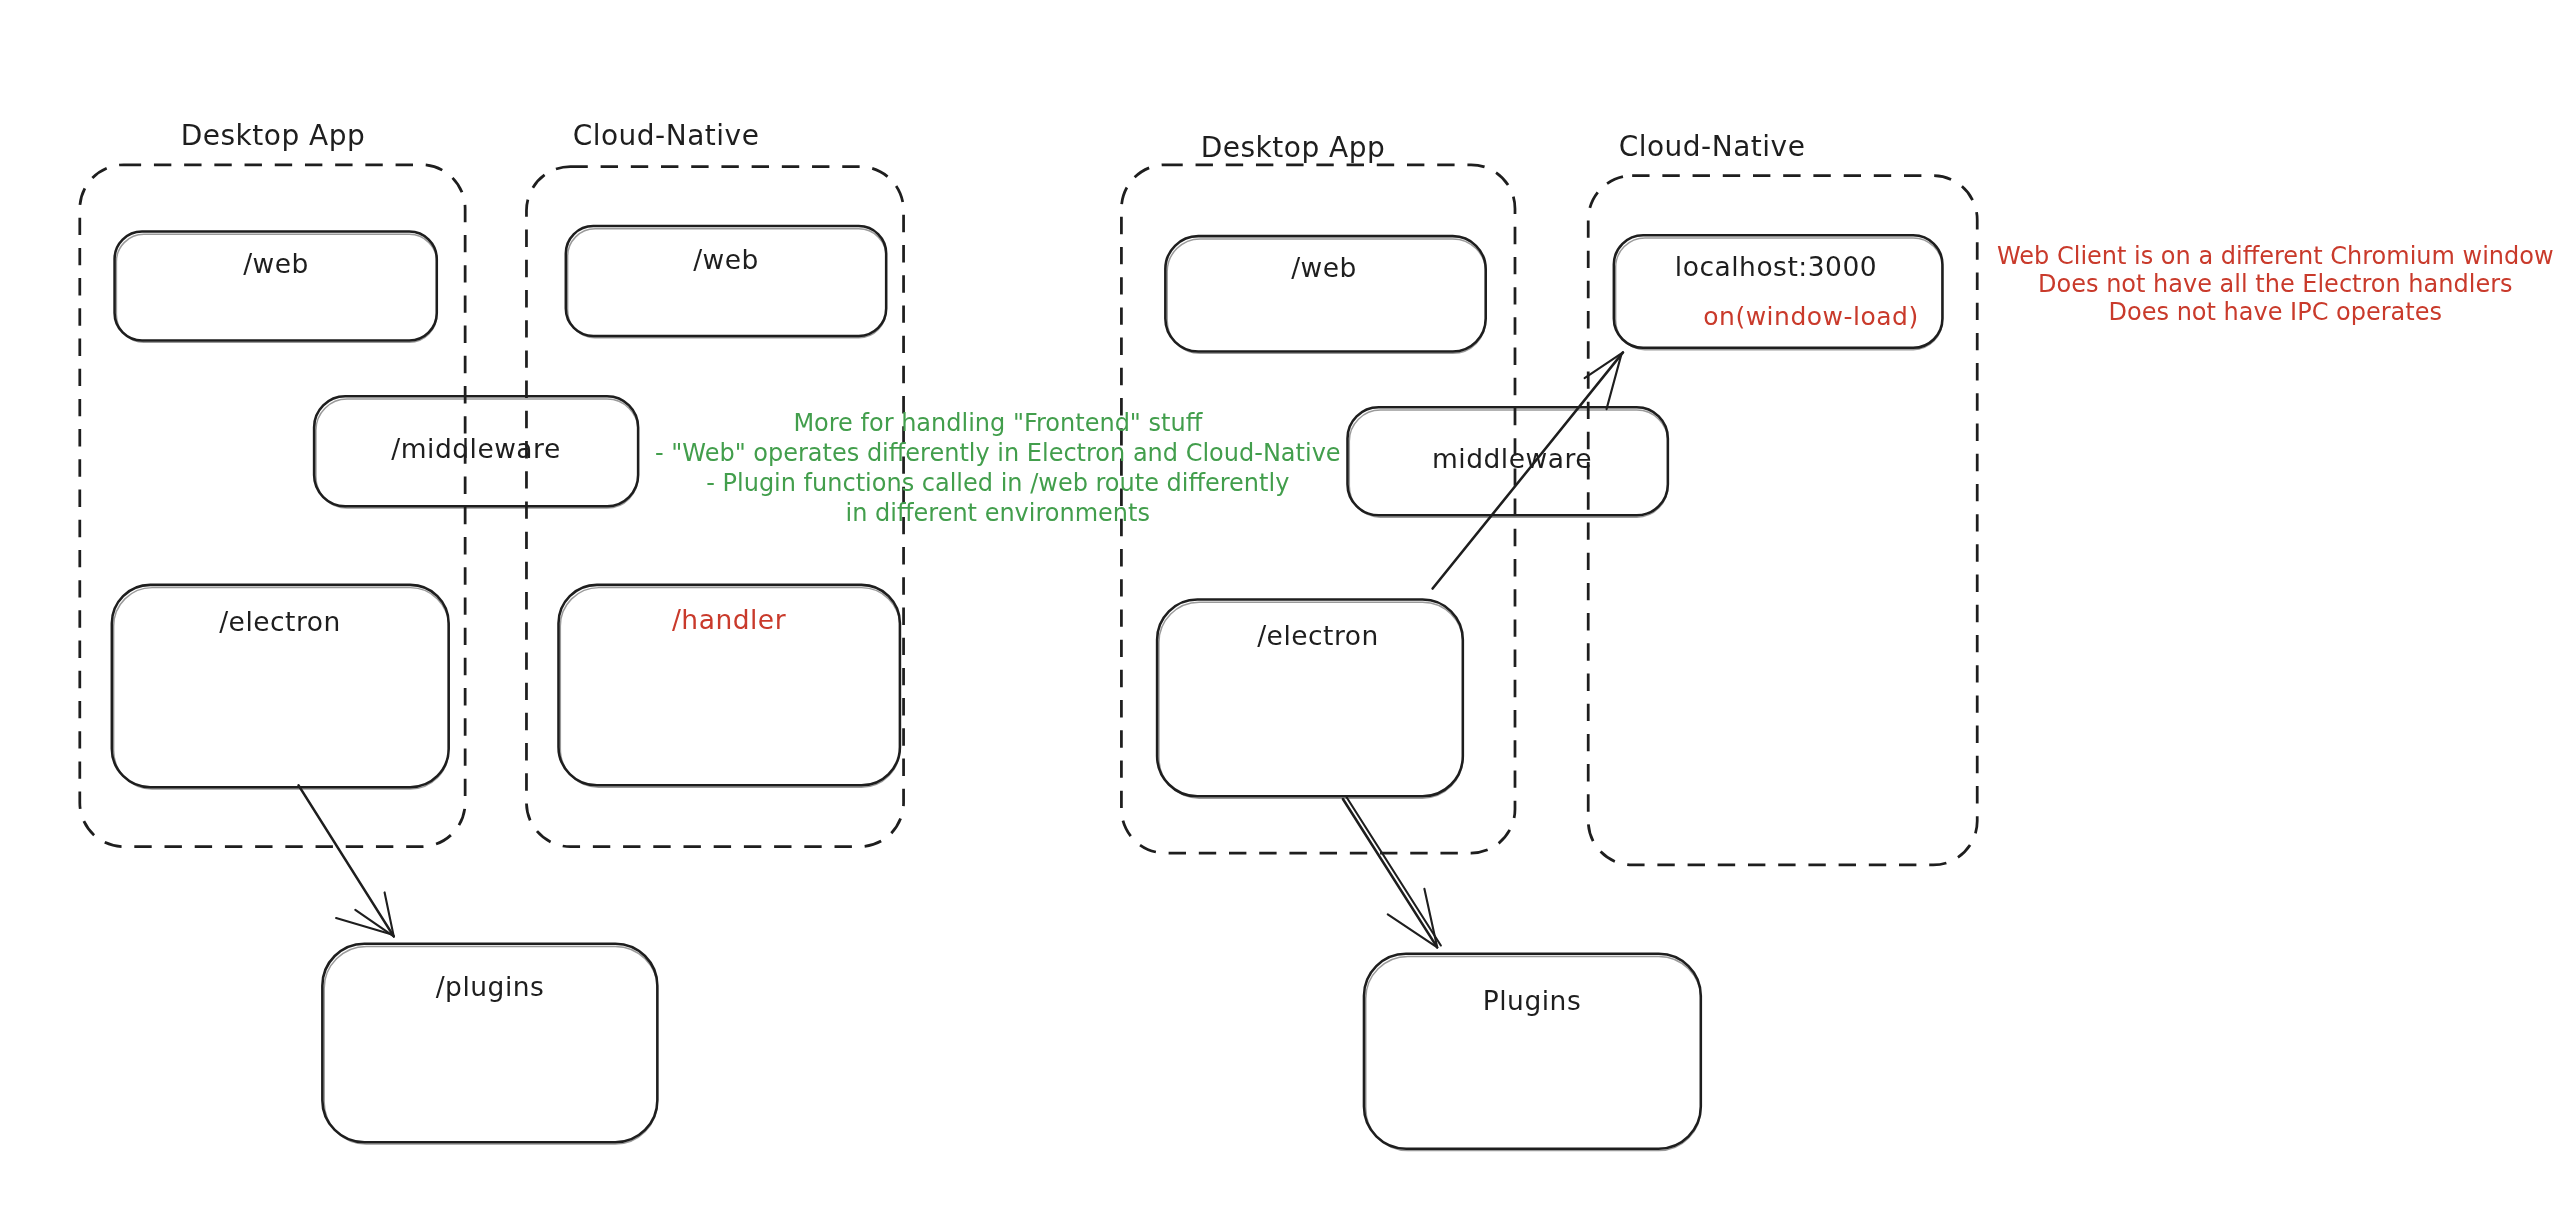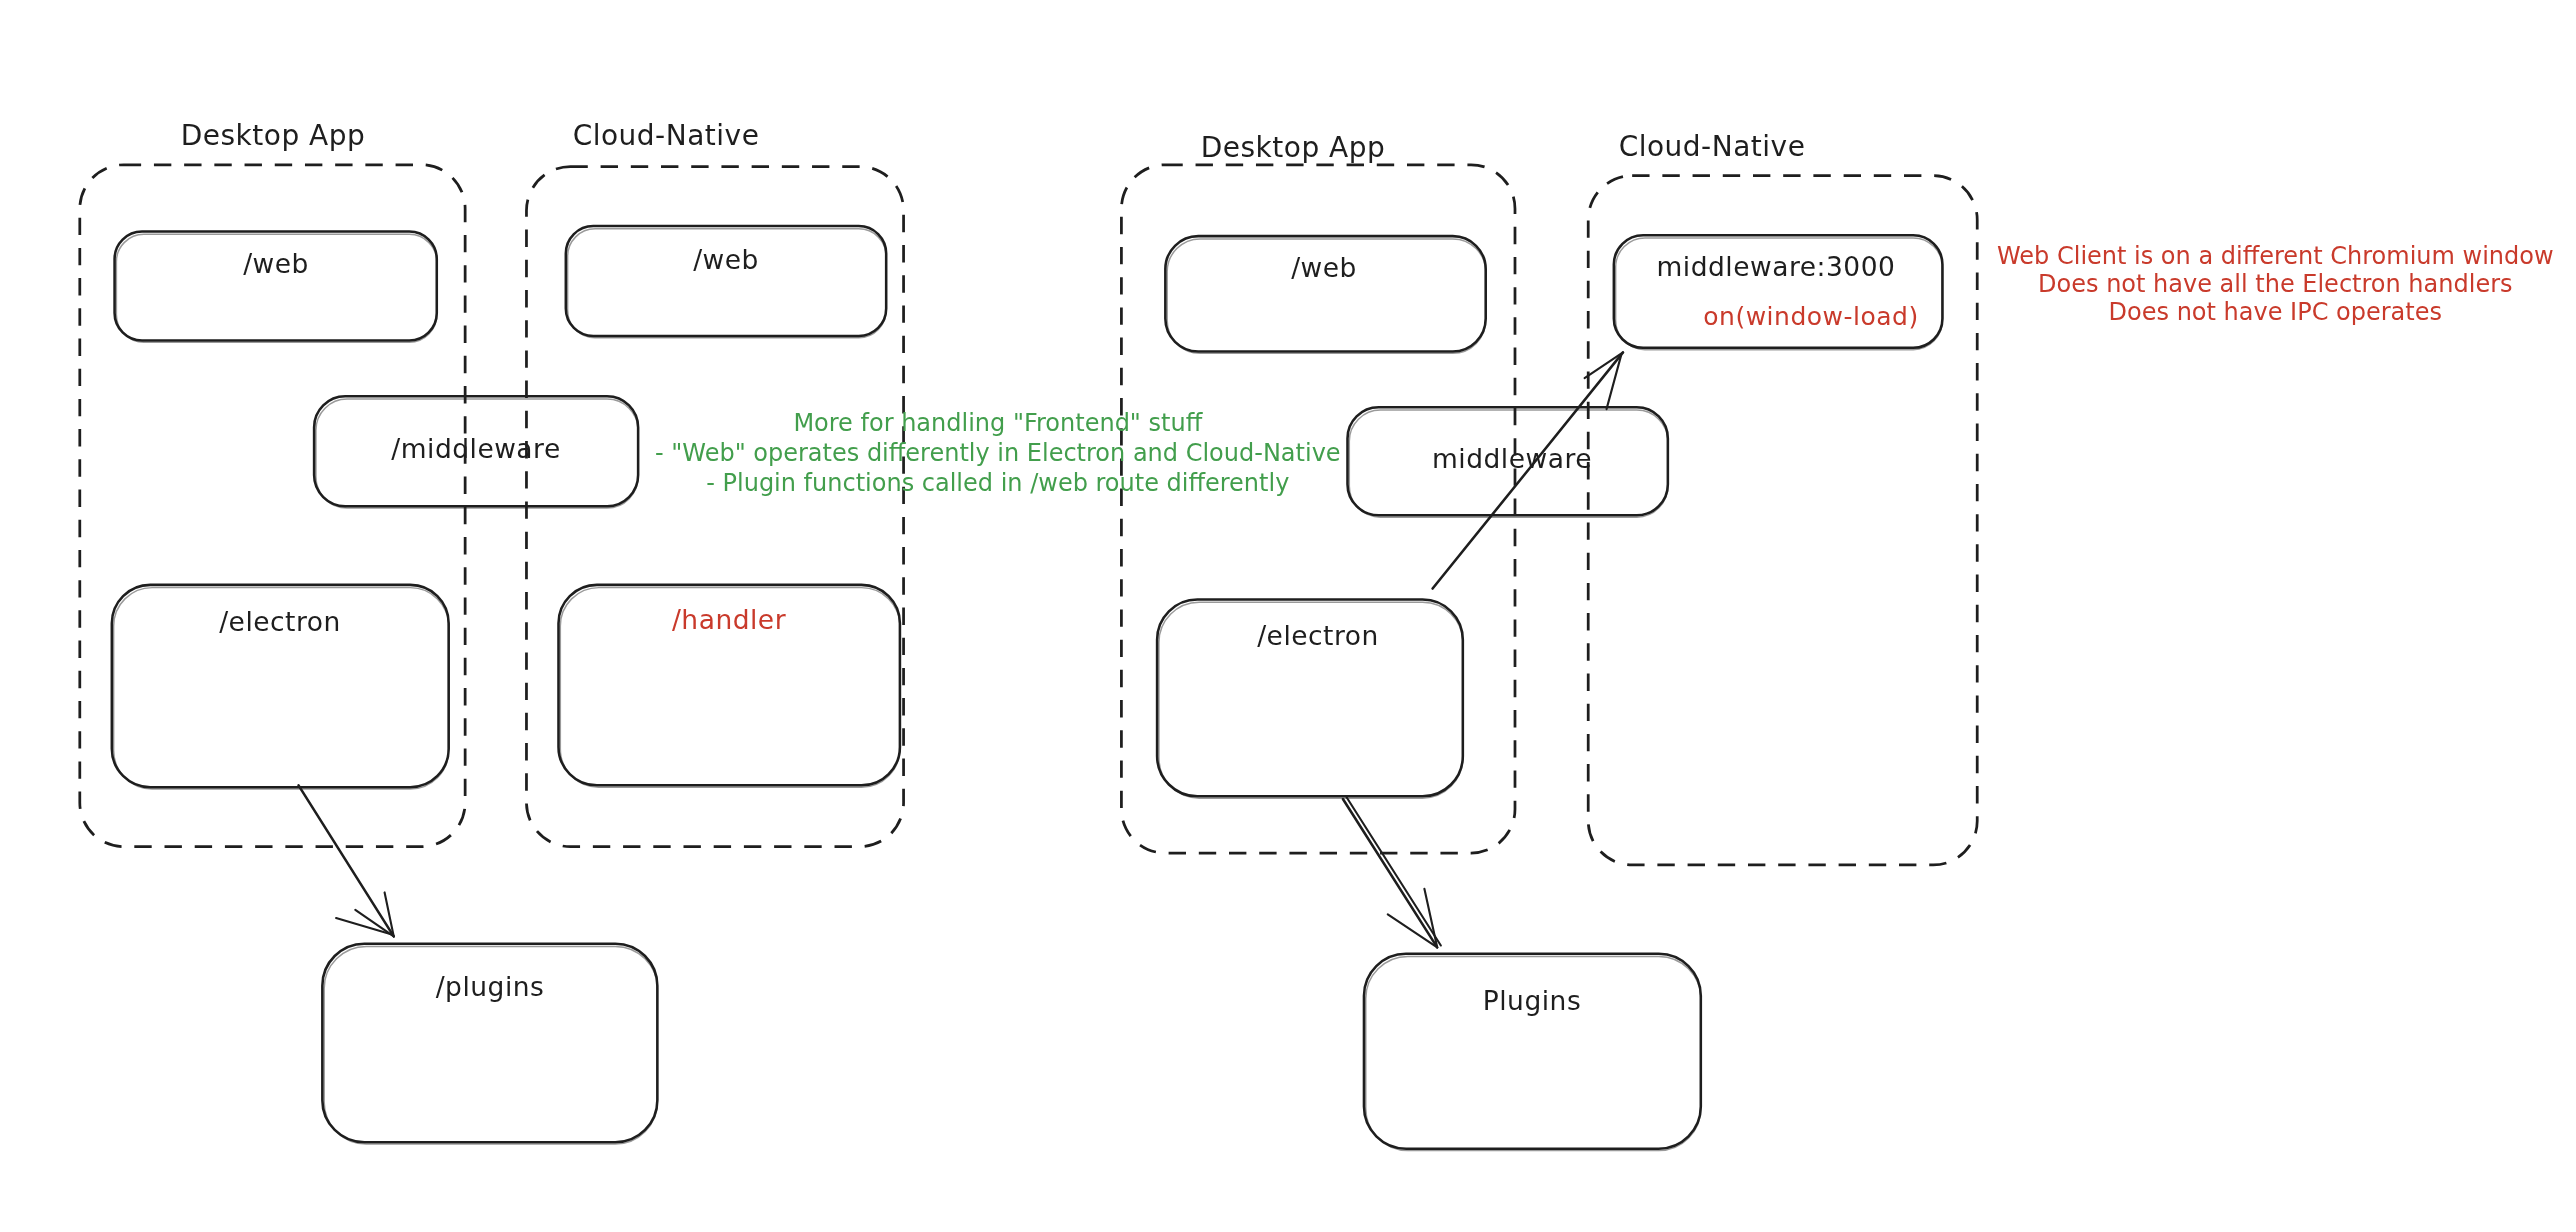--- a/index.html
+++ b/index.html
@@ -118,26 +118,27 @@
   <div class="lbl" style="left:726px;top:259px">/web</div>
   <div class="lbl" style="left:476px;top:448px">/middleware</div>
   <div class="lbl" style="left:280px;top:621px">/electron</div>
   <div class="lbl red-text" style="left:729px;top:619px">/handler</div>
   <div class="lbl" style="left:490px;top:986px">/plugins</div>
 
   <div class="note" id="green-note">
     <div>More for handling "Frontend" stuff</div>
     <div>- "Web" operates differently in Electron and Cloud-Native</div>
     <div>- Plugin functions called in /web route differently</div>
+    <div>in different environments</div>
   </div>
 
   <div class="lbl sect" style="left:1293px;top:147px">Desktop App</div>
   <div class="lbl sect" style="left:1712px;top:146px">Cloud-Native</div>
   <div class="lbl" style="left:1324px;top:267px">/web</div>
-  <div class="lbl" style="left:1776px;top:266px">middleware:3000</div>
+  <div class="lbl" style="left:1776px;top:266px">localhost:3000</div>
   <div class="lbl red-text" style="left:1811px;top:316px;font-size:25px">on(window-load)</div>
   <div class="lbl" style="left:1512px;top:458px">middleware</div>
   <div class="lbl" style="left:1318px;top:635px">/electron</div>
   <div class="lbl" style="left:1532px;top:1000px">Plugins</div>
 
   <div class="note" id="red-note">
     <div>Web Client is on a different Chromium window</div>
     <div>Does not have all the Electron handlers</div>
     <div>Does not have IPC operates</div>
   </div>

